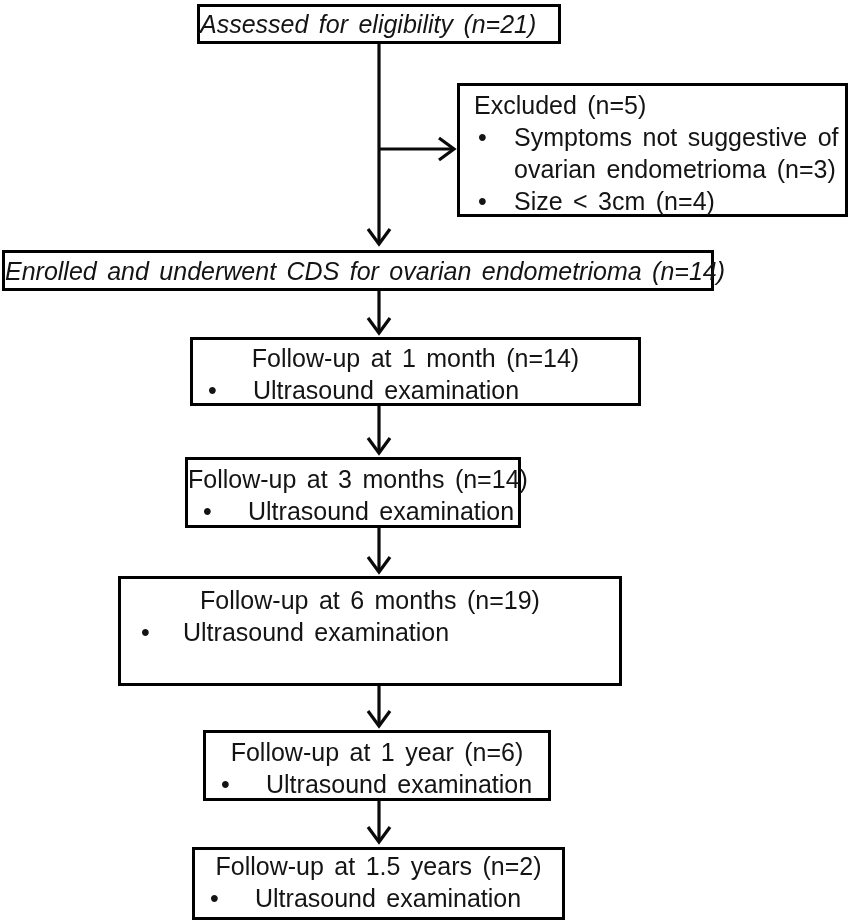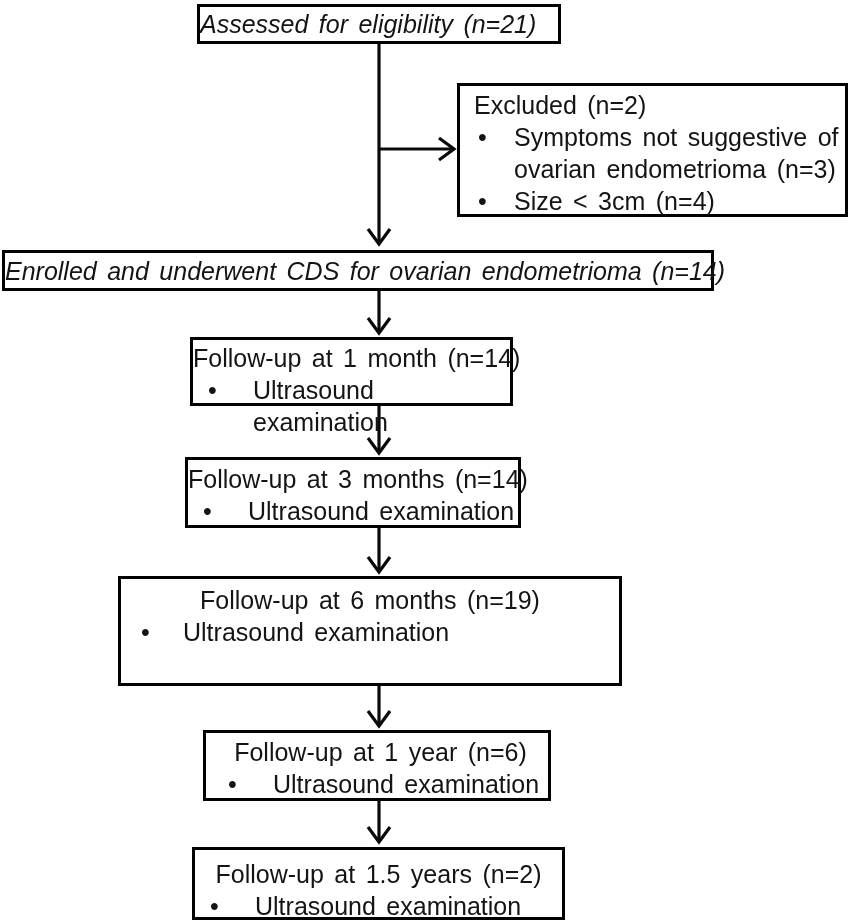--- a/index.html
+++ b/index.html
@@ -60,29 +60,29 @@
   .btxt {
     flex: 1 1 auto;
   }
 
   
   #box-assessed  { left: 197px; top: 4px;   width: 364px; height: 40px; }
   #box-excluded  { left: 457px; top: 83px;  width: 391px; height: 134px; padding: 3px 6px 0 14px; }
   #box-excluded .bullet { padding-left: 4px; }
   #box-excluded .dot { width: 36px; }
   #box-enrolled  { left: 2px;   top: 250px; width: 712px; height: 41px; }
-  #box-m1        { left: 190px; top: 337px; width: 323px; height: 69px; padding-top: 2px; }
+  #box-m1        { left: 190px; top: 337px; width: 451px; height: 69px; padding-top: 2px; }
   #box-m1 .bullet, #box-m3 .bullet, #box-y1 .bullet, #box-y15 .bullet { padding-left: 15px; }
   #box-m1 .dot, #box-m3 .dot, #box-y1 .dot, #box-y15 .dot { width: 45px; }
   #box-m3        { left: 185px; top: 457px; width: 336px; height: 71px; padding-top: 3px; }
   #box-m6        { left: 118px; top: 576px; width: 504px; height: 110px; padding-top: 5px; }
   #box-m6 .bullet { padding-left: 20px; }
   #box-m6 .dot { width: 42px; }
-  #box-y1        { left: 203px; top: 730px; width: 348px; height: 71px; padding-top: 3px; padding-left: 7px; }
-  #box-y15       { left: 192px; top: 847px; width: 373px; height: 73px; padding-top: 8px; }
+  #box-y1        { left: 203px; top: 730px; width: 348px; height: 71px; padding-top: 3px; }
+  #box-y15       { left: 192px; top: 847px; width: 373px; height: 73px; padding-top: 0; }
 </style>
 </head>
 <body>
 
 <div class="canvas">
 
   <svg class="arrows" width="850" height="924" viewBox="0 0 850 924" aria-hidden="true">
     <g stroke="#0a0a0a" stroke-width="3.2" fill="none">
       <path d="M379,44 L379,243"></path>
       <path d="M368,229 L379,244 L390,229"></path>
@@ -99,21 +99,21 @@
       <path d="M379,801 L379,841"></path>
       <path d="M368,827 L379,842 L390,827"></path>
     </g>
   </svg>
 
   <div class="box single" id="box-assessed">
     <span>Assessed for eligibility (n=21)</span>
   </div>
 
   <div class="box" id="box-excluded">
-    <div class="title left">Excluded (n=2)</div>
+    <div class="title left">Excluded (n=5)</div>
     <div class="bullet">
       <span class="dot"></span>
       <span class="btxt">Symptoms not suggestive of ovarian endometrioma (n=3)</span>
     </div>
     <div class="bullet">
       <span class="dot"></span>
       <span class="btxt">Size &lt; 3cm (n=4)</span>
     </div>
   </div>
 

